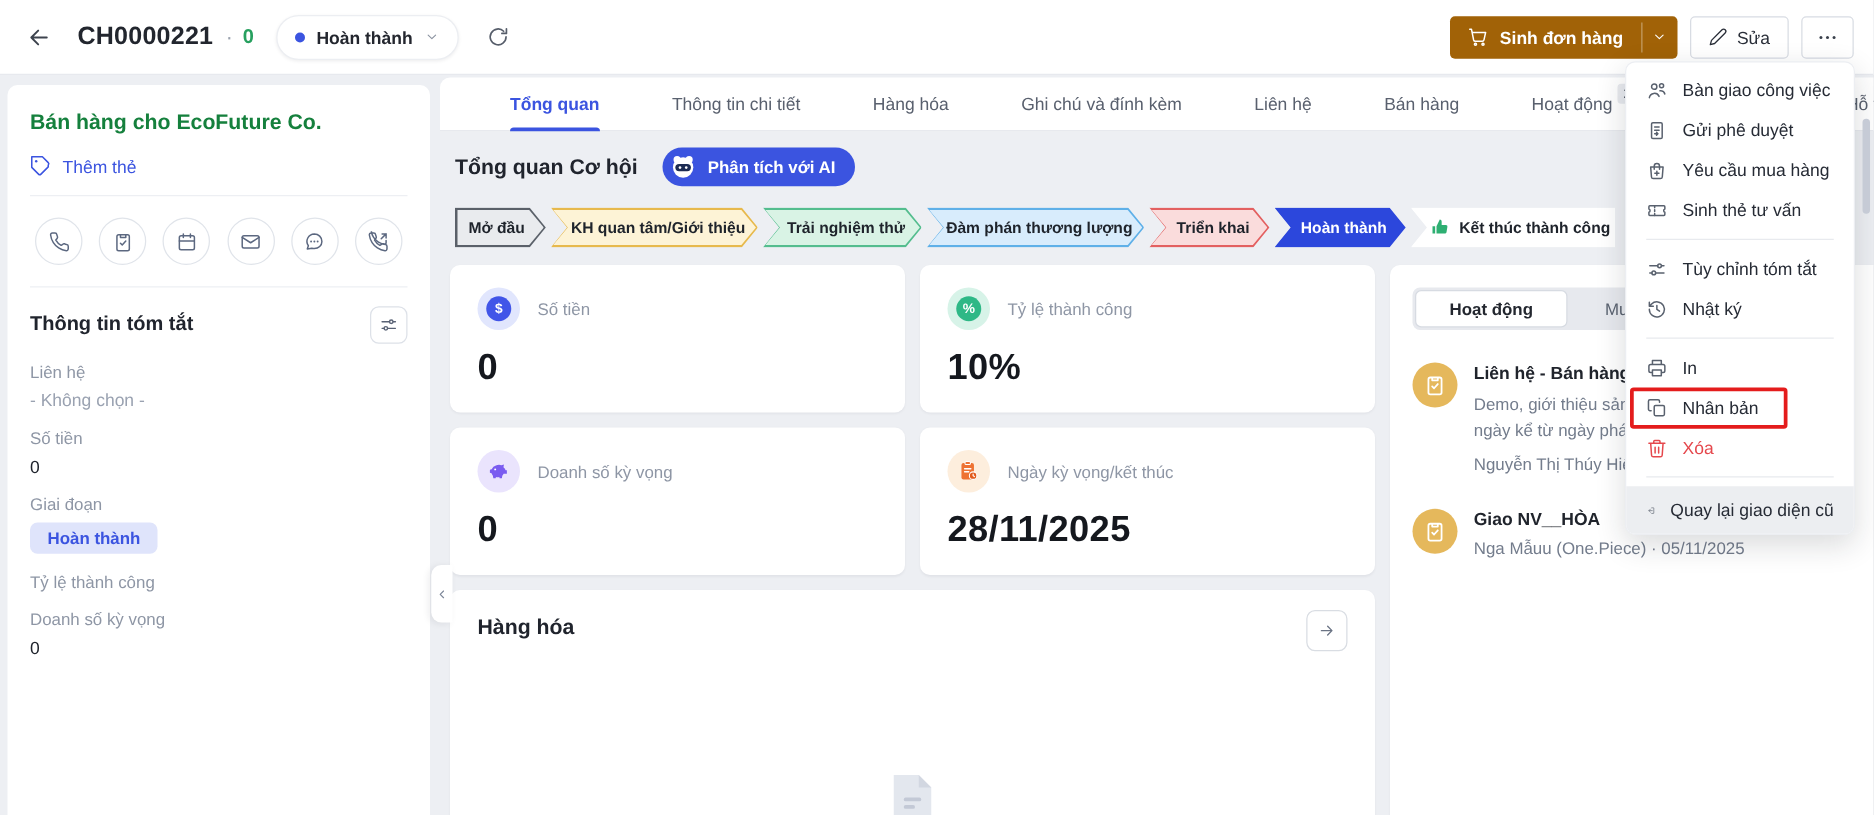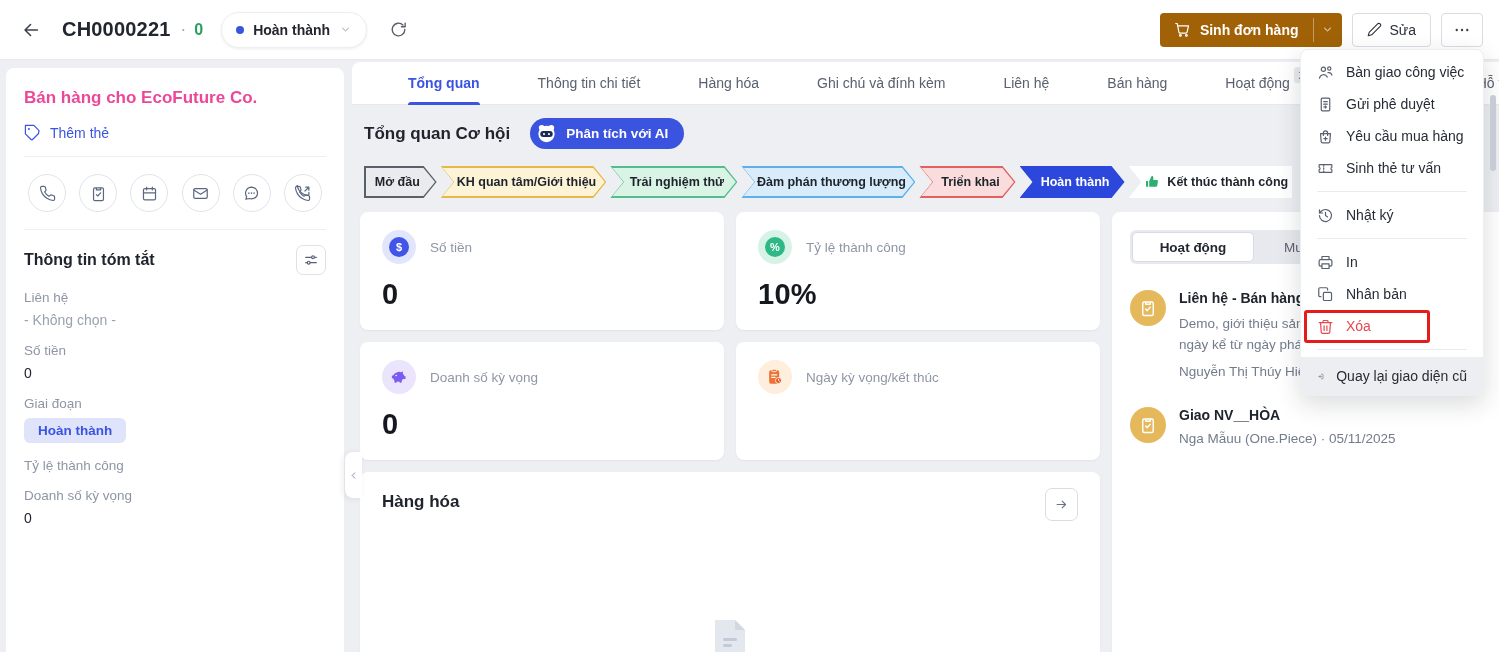--- a/index.html
+++ b/index.html
@@ -30,21 +30,21 @@
   .btn-split .main { display:flex; align-items:center; gap:9px; padding:0 14px; font-size:14px; font-weight:bold; }
   .btn-split .div { width:1px; background:rgba(255,255,255,.38); margin:5px 0; }
   .btn-split .arrow { width:28px; display:flex; align-items:center; justify-content:center; }
   .btn-outline { height:34px; display:flex; align-items:center; gap:8px; padding:0 14px; background:#fff;
     border:1px solid #d8dce3; border-radius:4px; font-size:14px; color:#2a2f39; cursor:pointer; }
   .btn-more { width:42px; justify-content:center; padding:0; color:#3a404c; }
 
   
   .sidebar { position:absolute; left:6px; top:68px; width:338px; height:584px; background:#fff;
     border-radius:8px 8px 0 0; padding:20px 18px; }
-  .sb-name { font-size:17px; font-weight:bold; color:#ec4899; }
+  .sb-name { font-size:17px; font-weight:bold; color:#15803d; }
   .sb-addtag { margin-top:16px; display:flex; align-items:center; gap:9px; color:#3b54e0; font-size:14px; cursor:pointer; }
   .sb-div { height:1px; background:#edeff3; margin:15px 0; }
   .sb-icons { display:flex; justify-content:space-between; padding:2px 4px; }
   .sb-cbtn { width:38px; height:38px; border:1px solid #e0e4ea; border-radius:50%; display:flex;
     align-items:center; justify-content:center; color:#5c6880; cursor:pointer; background:#fff; }
   .sb-sumhead { display:flex; align-items:center; justify-content:space-between; margin-top:14px; }
   .sb-sumtitle { font-size:16px; font-weight:bold; color:#20242d; }
   .sb-setting { width:30px; height:30px; border:1px solid #dde1e8; border-radius:7px; display:flex;
     align-items:center; justify-content:center; color:#596275; cursor:pointer; background:#fff; }
   .sb-field { margin-top:15px; }
@@ -403,20 +403,21 @@
           <svg viewBox="0 0 24 24" width="20" height="20">
               <rect x="5" y="4" width="12" height="16" rx="2" fill="#ee7232"></rect>
               <rect x="8.4" y="2.6" width="5.2" height="3" rx="1" fill="#ee7232" stroke="#ffffff" stroke-width="1"></rect>
               <path d="M8 9.5h6M8 12.5h4" stroke="#ffffff" stroke-width="1.4" stroke-linecap="round"></path>
               <circle cx="16.2" cy="16.2" r="3.6" fill="#e25a1c" stroke="#ffffff" stroke-width="1"></circle>
               <path d="M16.2 14.6v1.7l1.2.8" stroke="#ffffff" stroke-width="1.1" stroke-linecap="round" fill="none"></path>
             </svg>
         </div>
         <div class="mc-label">Ngày kỳ vọng/kết thúc</div>
       </div>
+      <div class="mc-value">28/11/2025</div>
     </div>
   </div>
 
   <div class="products">
     <div class="pr-title">Hàng hóa</div>
     <div class="pr-arrow">
       <svg class="ic" viewBox="0 0 24 24" width="15" height="15">
           <path d="M5 12h13M13 6.5L18.5 12 13 17.5"></path>
         </svg>
     </div>
@@ -493,20 +494,28 @@
     <div class="m-item">
       <svg class="ic mi" viewBox="0 0 24 24" width="17" height="17">
           <path d="M4 6.5h16a1 1 0 0 1 1 1v2.7a1.9 1.9 0 0 0 0 3.6v2.7a1 1 0 0 1-1 1H4a1 1 0 0 1-1-1v-2.7a1.9 1.9 0 0 0 0-3.6V7.5a1 1 0 0 1 1-1z"></path>
           <path d="M9.5 6.5v2.2M9.5 11v2M9.5 15.3v2.2"></path>
         </svg>
       <span>Sinh thẻ tư vấn</span>
     </div>
     <div class="m-div"></div>
     <div class="m-item">
       <svg class="ic mi" viewBox="0 0 24 24" width="17" height="17">
+          <path d="M4 8h9M17.5 8H20M4 16h2.5M11 16h9"></path>
+          <circle cx="15" cy="8" r="2.1"></circle>
+          <circle cx="8.5" cy="16" r="2.1"></circle>
+        </svg>
+      <span>Tùy chỉnh tóm tắt</span>
+    </div>
+    <div class="m-item">
+      <svg class="ic mi" viewBox="0 0 24 24" width="17" height="17">
           <path d="M3.5 12a8.5 8.5 0 1 0 2.5-6L3.5 8.5M3.5 4v4.5H8M12 7.5V12l3 2"></path>
         </svg>
       <span>Nhật ký</span>
     </div>
     <div class="m-div"></div>
     <div class="m-item">
       <svg class="ic mi" viewBox="0 0 24 24" width="17" height="17">
           <path d="M7 8V3.5h10V8M7 17H5a2 2 0 0 1-2-2v-5a2 2 0 0 1 2-2h14a2 2 0 0 1 2 2v5a2 2 0 0 1-2 2h-2M7 14h10v6.5H7z"></path>
         </svg>
       <span>In</span>

